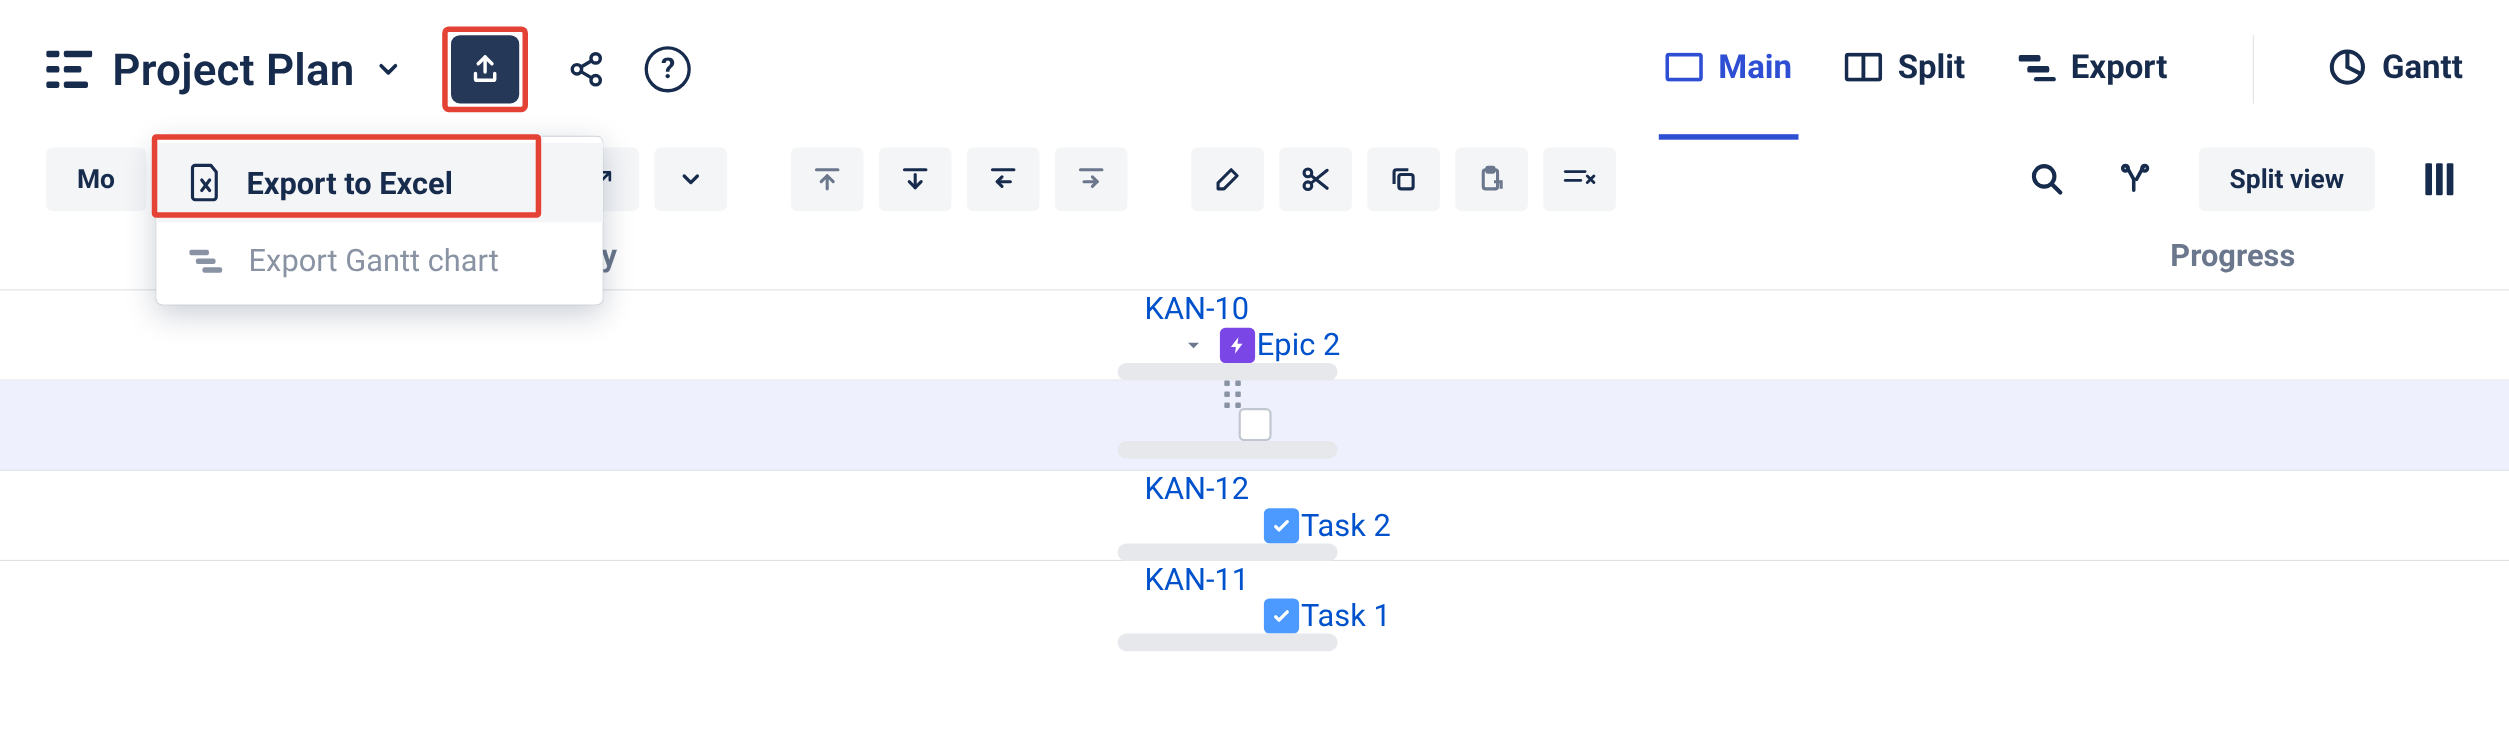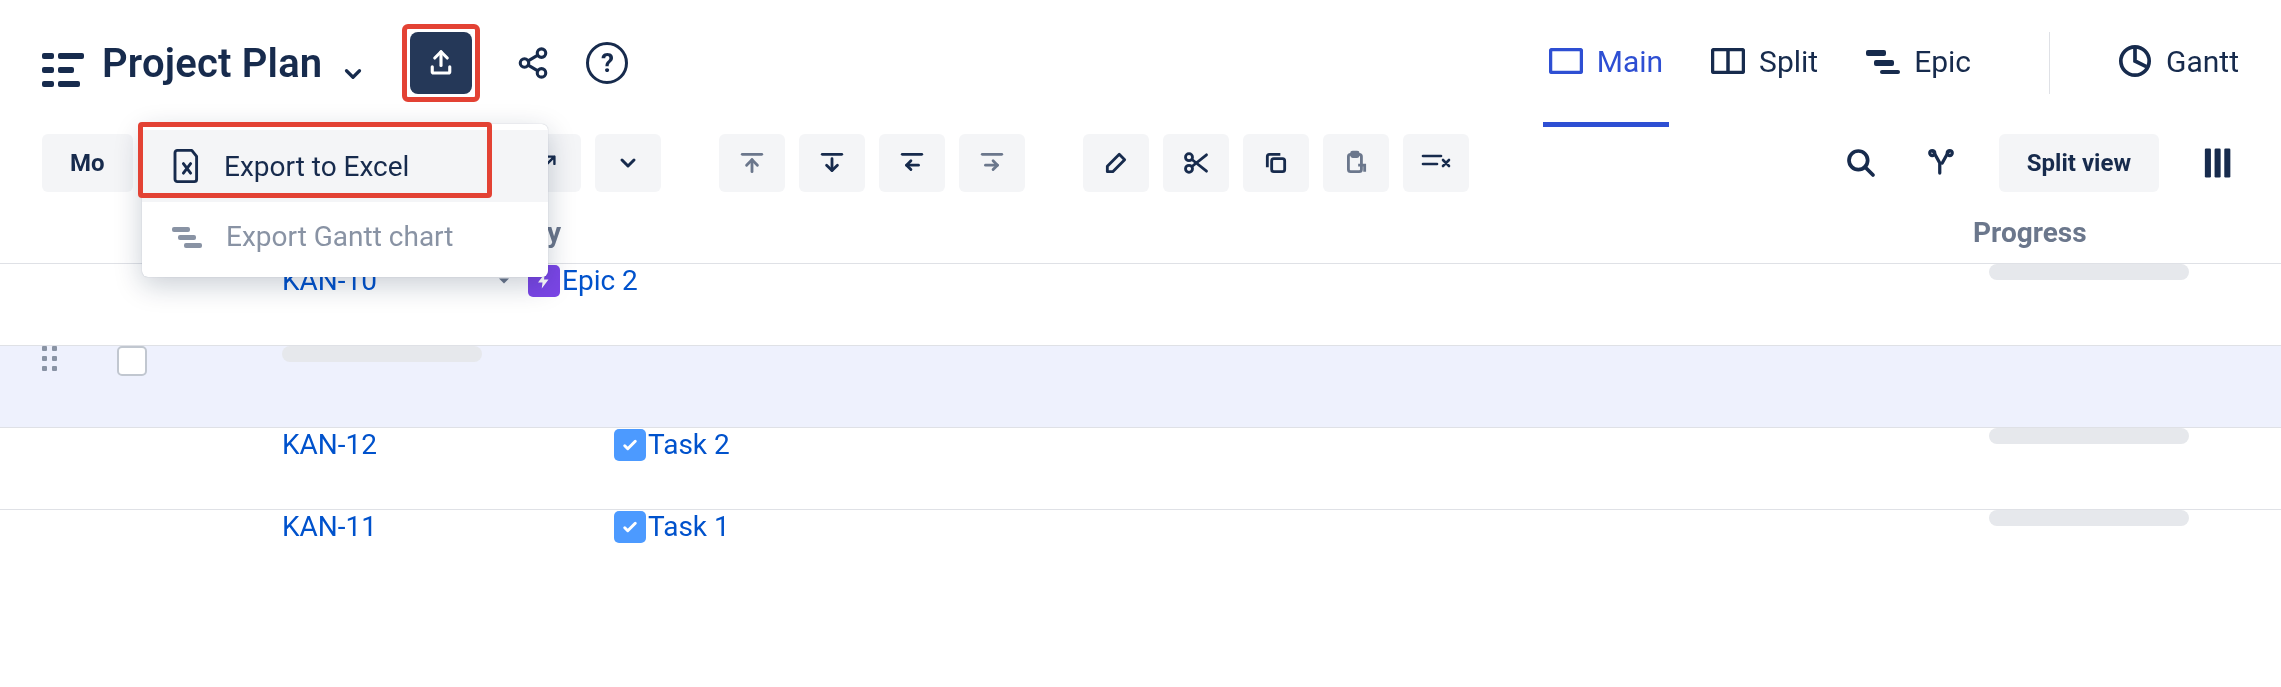--- a/index.html
+++ b/index.html
@@ -31,21 +31,21 @@
   svg { display: block; }
 
   
   .header {
     display: flex;
     align-items: center;
     padding: 24px 42px 20px 42px;
   }
   .title-wrap {
     display: flex;
-    align-items: flex-end;
+    align-items: center;
     gap: 18px;
     margin-right: 36px;
   }
   .title-icon { color: var(--text); }
   .title {
     font-size: 40px;
     font-weight: 600;
     letter-spacing: .2px;
   }
   .chevron-down { color: var(--text); }
@@ -80,21 +80,21 @@
     color: var(--text);
   }
 
   .spacer { flex: 1; }
 
   .view-tabs {
     display: flex; align-items: center; gap: 48px;
   }
   .view-tab {
     display: flex; align-items: center; gap: 14px;
-    font-size: 30px; font-weight: 400;
+    font-size: 30px; font-weight: 700;
     color: var(--text);
     padding-bottom: 4px;
     position: relative;
   }
   .view-tab.active {
     color: var(--accent);
   }
   .view-tab.active .tab-underline {
     position: absolute;
     left: -6px; right: -6px; bottom: -44px;
@@ -118,21 +118,21 @@
     padding: 6px 0;
     z-index: 50;
   }
   .dropdown-item {
     display: flex; align-items: center; gap: 22px;
     padding: 18px 30px;
     font-size: 28px;
     color: var(--text);
   }
   .dropdown-item.disabled { color: var(--muted2); }
-  .dropdown-item.highlighted { background: #F4F5F7; }
+  .dropdown-item.highlighted { background: #F4F5F7; font-weight: bold; }
   .dropdown-frame {
     position: absolute;
     top: 122px; left: 138px;
     width: 354px; height: 76px;
     border: 5px solid var(--red);
     border-radius: 4px;
     z-index: 60;
     pointer-events: none;
   }
 
@@ -175,25 +175,26 @@
     font-size: 28px;
     font-weight: 700;
     color: var(--muted);
   }
   .col-key { width: 200px; }
   .col-summary { flex: 1; }
   .col-progress { width: 250px; }
 
   .grid-body { }
   .row {
-    display: flex; align-items: flex-start;
+    display: flex; align-items: center;
     padding: 0 42px;
     height: 82px;
     border-bottom: 1px solid var(--border);
     position: relative;
+    flex-direction: column;
   }
   .row.selected { background: var(--row-hover); }
   .row .gutter {
     width: 55px;
     display: flex; align-items: center; justify-content: flex-start;
   }
   .drag-dots {
     display: grid;
     grid-template-columns: repeat(2, 5px);
     grid-auto-rows: 5px;
@@ -315,21 +316,21 @@
       <span>Split</span>
     </div>
     <div class="view-tab">
       <span>
         <svg width="34" height="26" viewBox="0 0 34 26">
           <rect x="0" y="2" width="20" height="6" rx="2" fill="currentColor"></rect>
           <rect x="8" y="12" width="20" height="6" rx="2" fill="currentColor"></rect>
           <rect x="14" y="22" width="20" height="4" rx="2" fill="currentColor"></rect>
         </svg>
       </span>
-      <span>Epic</span>
+      <span>Export</span>
     </div>
     <div class="vdiv"></div>
     <div class="view-tab">
       <span>
         <svg width="34" height="34" viewBox="0 0 24 24" fill="none" stroke="currentColor" stroke-width="2.6">
           <path d="M12 2v10l8 4"></path>
           <circle cx="12" cy="12" r="10"></circle>
         </svg>
       </span>
       <span>Gantt</span>

